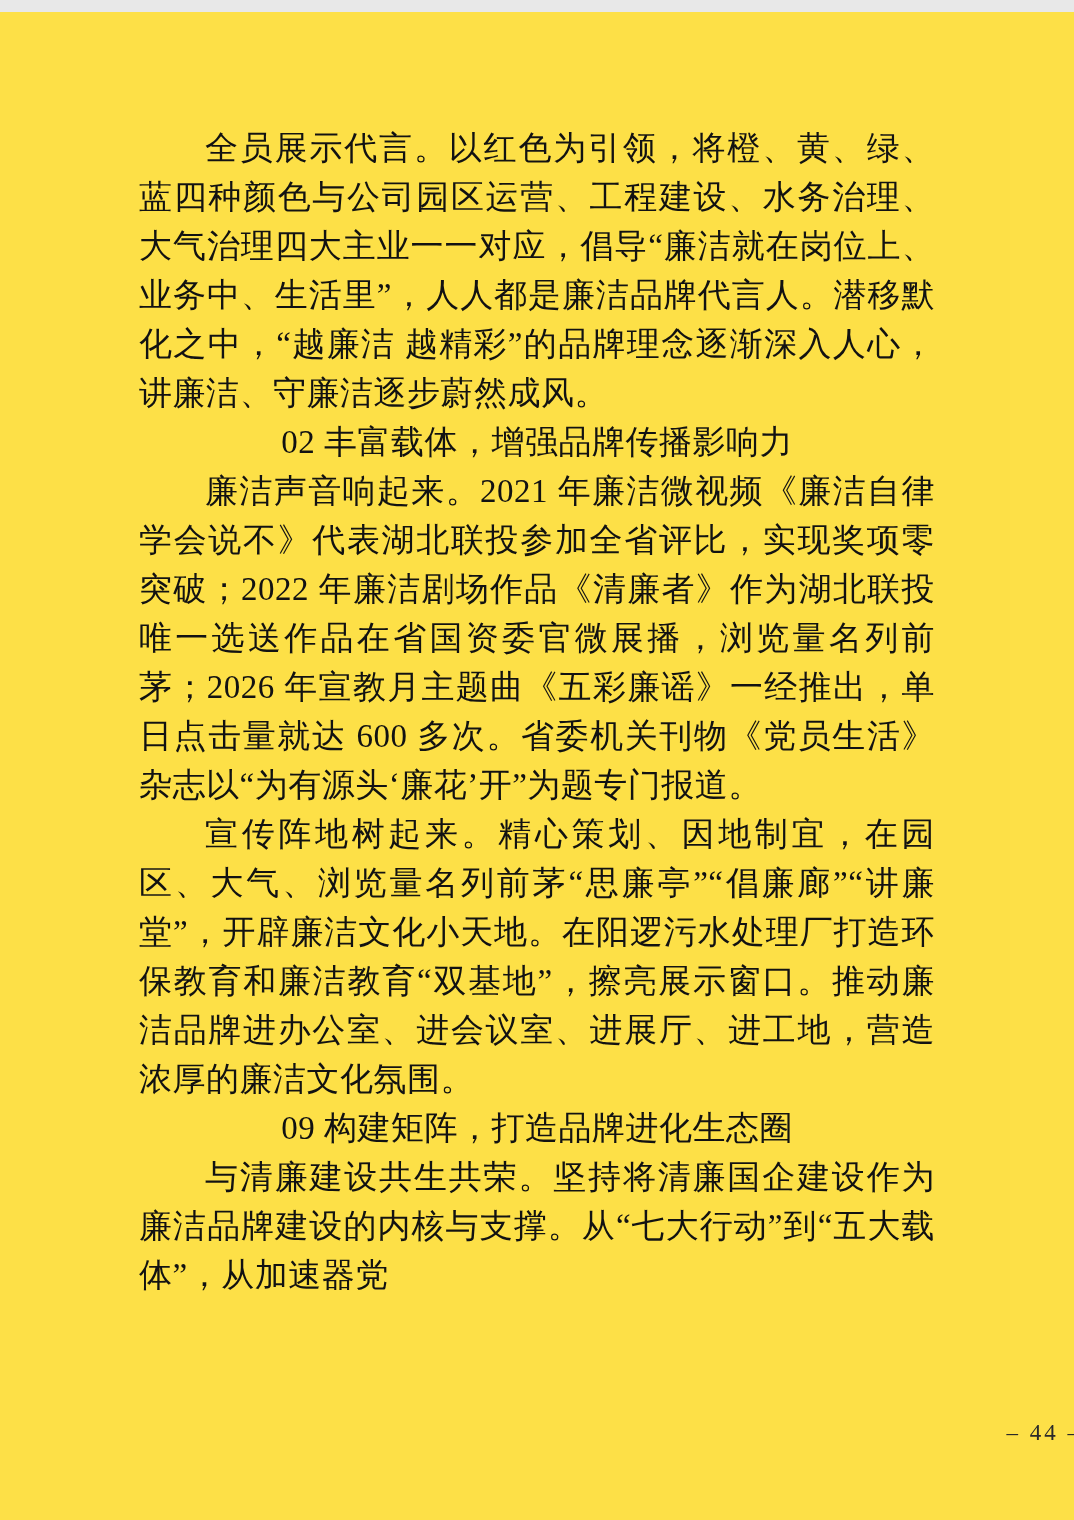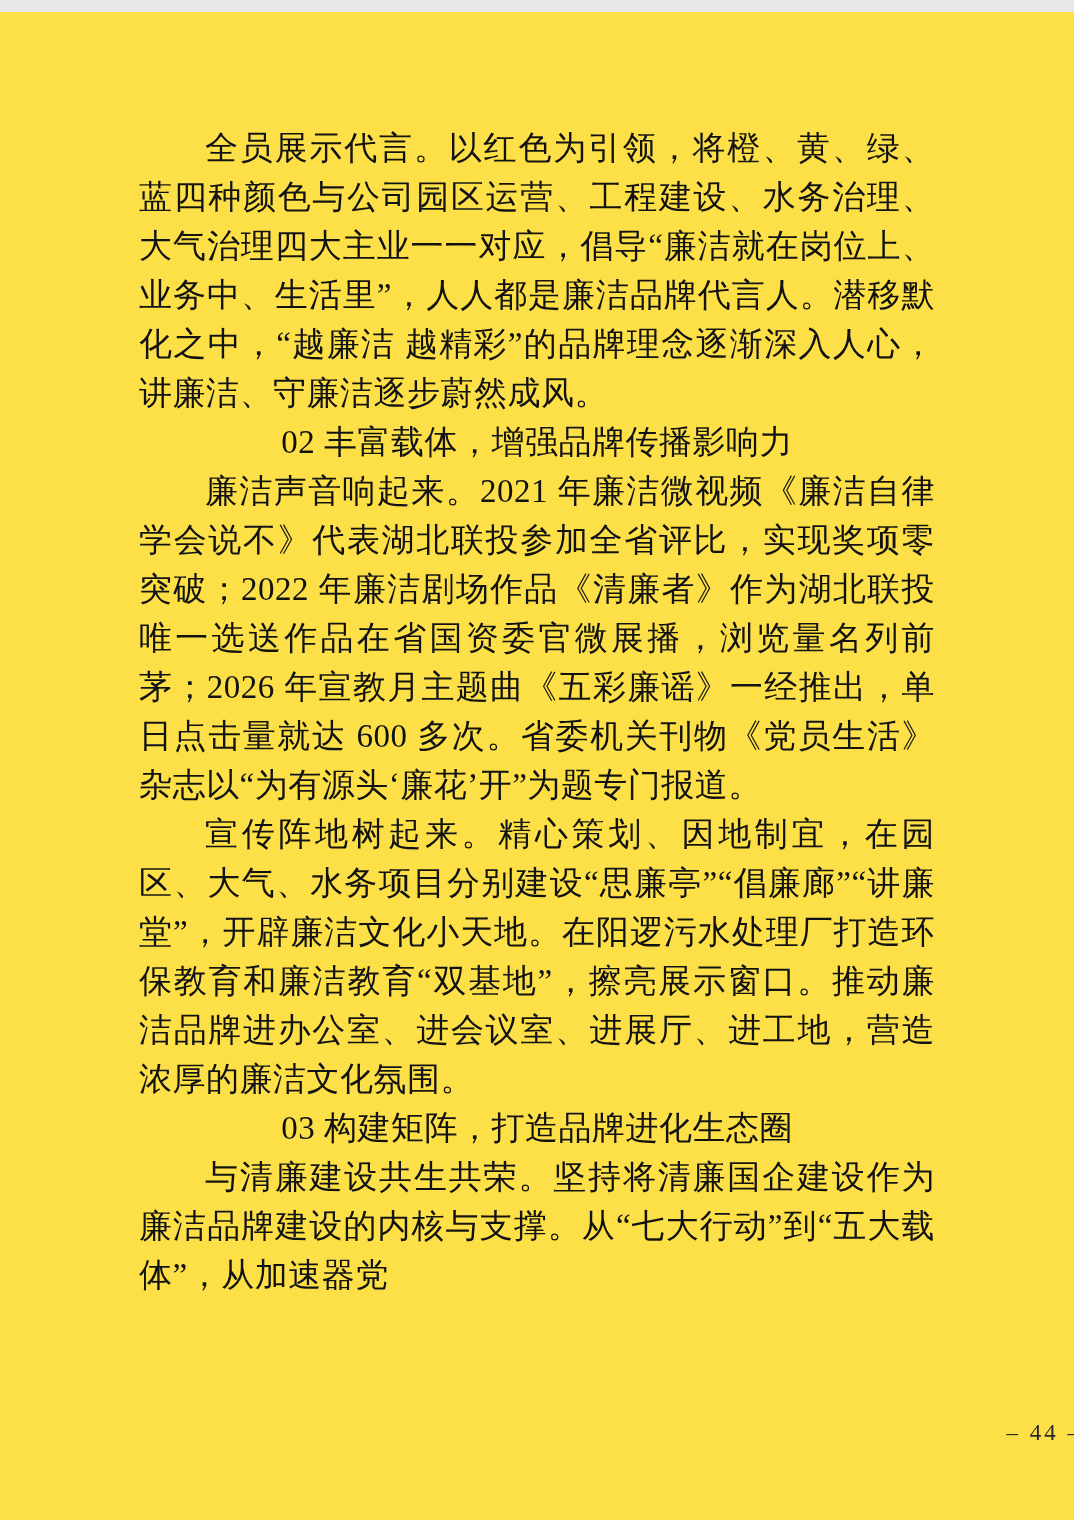--- a/index.html
+++ b/index.html
@@ -55,18 +55,18 @@
   }
 </style>
 </head>
 <body>
 
 <div class="page">
   <div class="content">
     <p class="para">全员展示代言。以红色为引领，将橙、黄、绿、蓝四种颜色与公司园区运营、工程建设、水务治理、大气治理四大主业一一对应，倡导“廉洁就在岗位上、业务中、生活里”，人人都是廉洁品牌代言人。潜移默化之中，“越廉洁 越精彩”的品牌理念逐渐深入人心，讲廉洁、守廉洁逐步蔚然成风。</p>
     <p class="heading">02 丰富载体，增强品牌传播影响力</p>
     <p class="para">廉洁声音响起来。2021 年廉洁微视频《廉洁自律 学会说不》代表湖北联投参加全省评比，实现奖项零突破；2022 年廉洁剧场作品《清廉者》作为湖北联投唯一选送作品在省国资委官微展播，浏览量名列前茅；2026 年宣教月主题曲《五彩廉谣》一经推出，单日点击量就达 600 多次。省委机关刊物《党员生活》杂志以“为有源头‘廉花’开”为题专门报道。</p>
-    <p class="para">宣传阵地树起来。精心策划、因地制宜，在园区、大气、水务项目分别建设“思廉亭”“倡廉廊”“讲廉堂”，开辟廉洁文化小天地。在阳逻污水处理厂打造环保教育和廉洁教育“双基地”，擦亮展示窗口。推动廉洁品牌进办公室、进会议室、进展厅、进工地，营造浓厚的廉洁文化氛围。</p>
-    <p class="heading">03 构建矩阵，打造品牌进化生态圈</p>
+    <p class="para">宣传阵地树起来。精心策划、因地制宜，在园区、大气、浏览量名列前茅“思廉亭”“倡廉廊”“讲廉堂”，开辟廉洁文化小天地。在阳逻污水处理厂打造环保教育和廉洁教育“双基地”，擦亮展示窗口。推动廉洁品牌进办公室、进会议室、进展厅、进工地，营造浓厚的廉洁文化氛围。</p>
+    <p class="heading">09 构建矩阵，打造品牌进化生态圈</p>
     <p class="para">与清廉建设共生共荣。坚持将清廉国企建设作为廉洁品牌建设的内核与支撑。从“七大行动”到“五大载体”，从加速器党</p>
   </div>
   <div class="page-footer">– 44 –</div>
 </div>
 
 </body></html>

